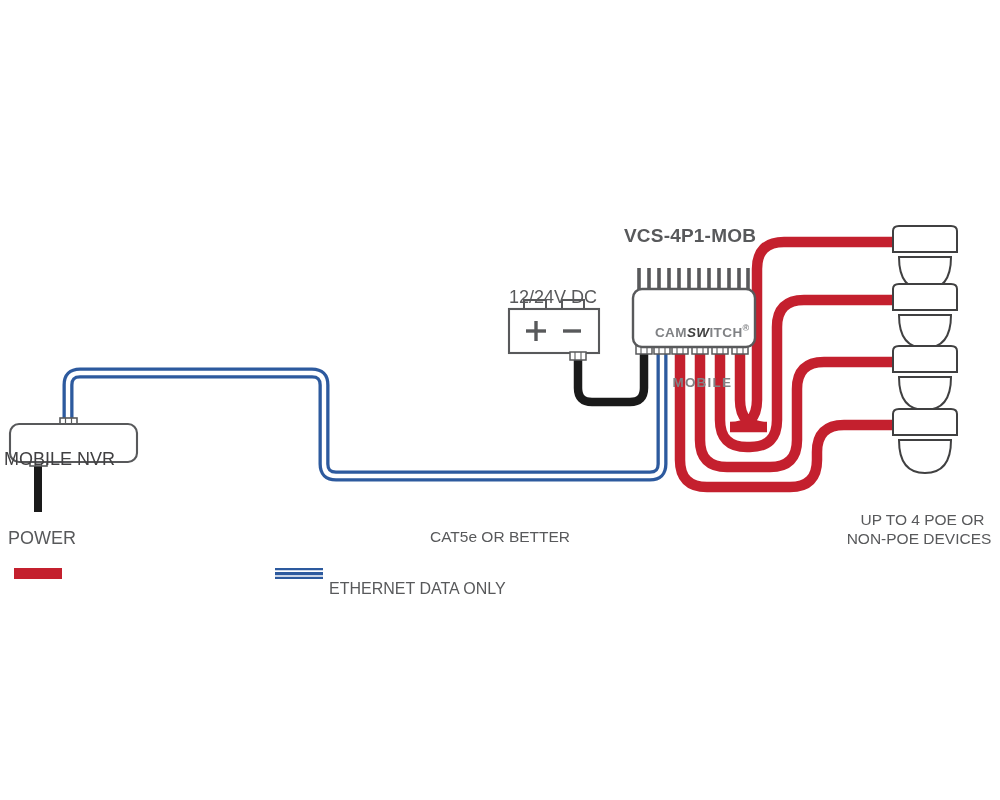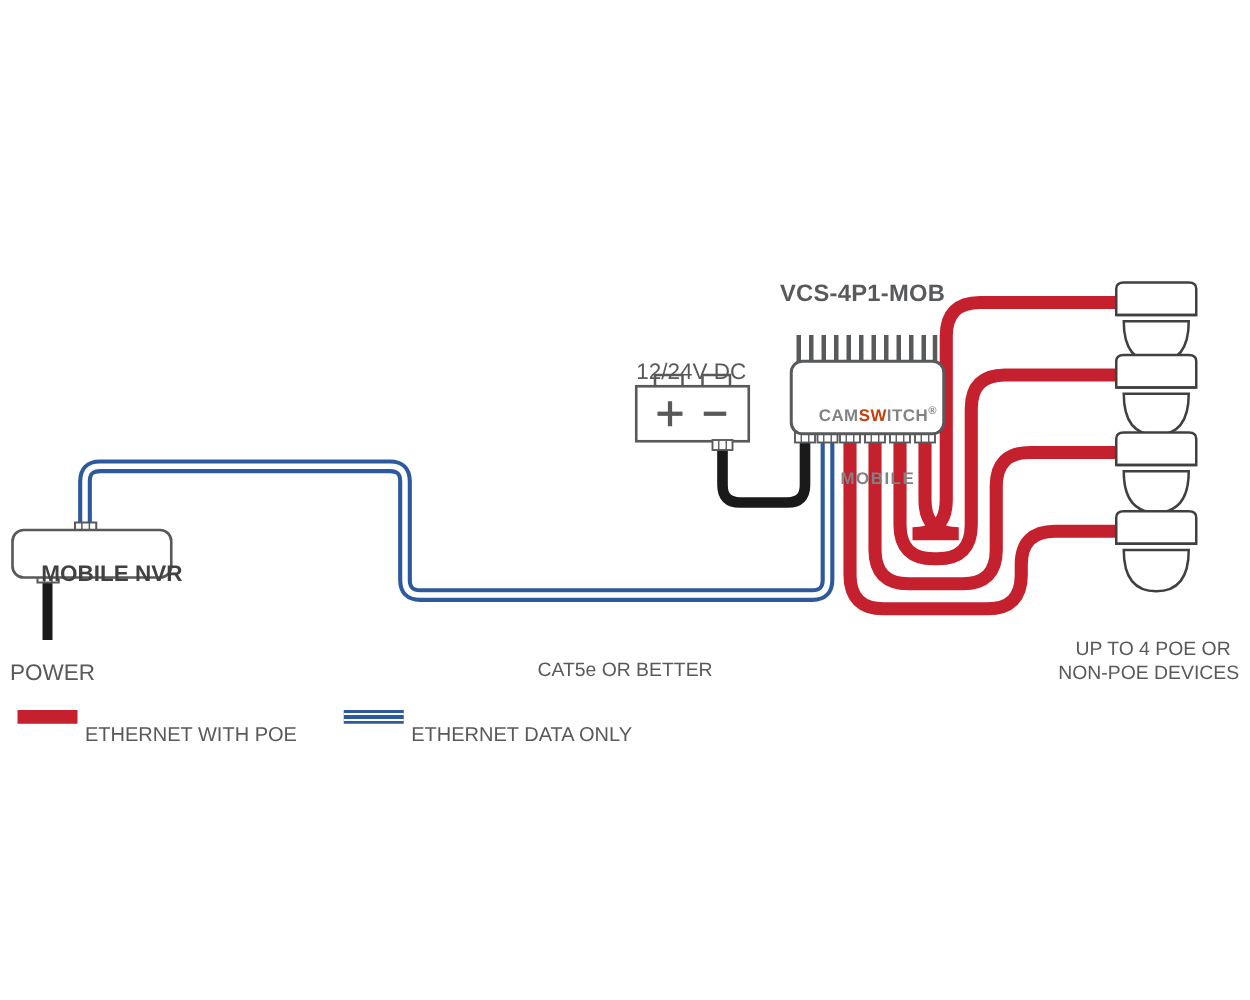--- a/index.html
+++ b/index.html
@@ -68,21 +68,21 @@
     position: absolute;
     text-align: center;
     font-family: "Liberation Sans", sans-serif;
     font-size: 13.5px;
     font-weight: bold;
     color: #808285;
     letter-spacing: 0.4px;
     line-height: 1.25;
     white-space: pre;
   }
-  .brand .sw { color: #c2410c; }
+  .brand .sw { color: #404040; font-style: italic; }
   .brand .reg { font-size: 9px; vertical-align: super; }
   .brand .m2 { letter-spacing: 1.2px; }
 </style>
 </head>
 <body>
 
 <div id="diagram-root">
 
   <svg id="diagram-svg" viewBox="0 0 1000 800">
     <defs>
@@ -236,30 +236,29 @@
       <line x1="275" y1="571.2" x2="323" y2="571.2" stroke="#ffffff" stroke-width="1.7"></line>
       <line x1="275" y1="576.0" x2="323" y2="576.0" stroke="#ffffff" stroke-width="1.7"></line>
     </g>
 
   </svg>
 
   <div class="lbl lbl-title" style="left:624px; top:210px;">VCS-4P1-MOB</div>
 
   <div class="lbl lbl-batt" style="left:509px; top:272px;text-align:right;">12/24V DC</div>
 
-  <div class="lbl lbl-nvr" style="left:33px; top:434px;font-weight:bold;">MOBILE NVR</div>
+  <div class="lbl lbl-nvr" style="left:4px; top:434px;">MOBILE NVR</div>
 
   <div class="lbl lbl-power" style="left:8px; top:513px;">POWER</div>
 
   <div class="lbl lbl-cap" style="left:380px; top:513px; width:240px;">CAT5e OR BETTER</div>
 
   <div class="lbl lbl-cap" style="left:845px; top:496px; width:155px;">UP TO 4 POE OR</div>
   <div class="lbl lbl-cap" style="left:838px; top:515px; width:162px;">NON-POE DEVICES</div>
 
-  <div class="lbl lbl-legend" style="left:68px; top:565px;">ETHERNET WITH POE</div>
   <div class="lbl lbl-legend" style="left:329px; top:565px;">ETHERNET DATA ONLY</div>
 
   <div class="brand" style="left:633px; top:306px; width:122px;">
     <span>CAM</span><span class="sw">SW</span><span>ITCH</span><span class="reg">®</span>
     <br>
     <span class="m2">MOBILE</span>
   </div>
 
 </div>
 

